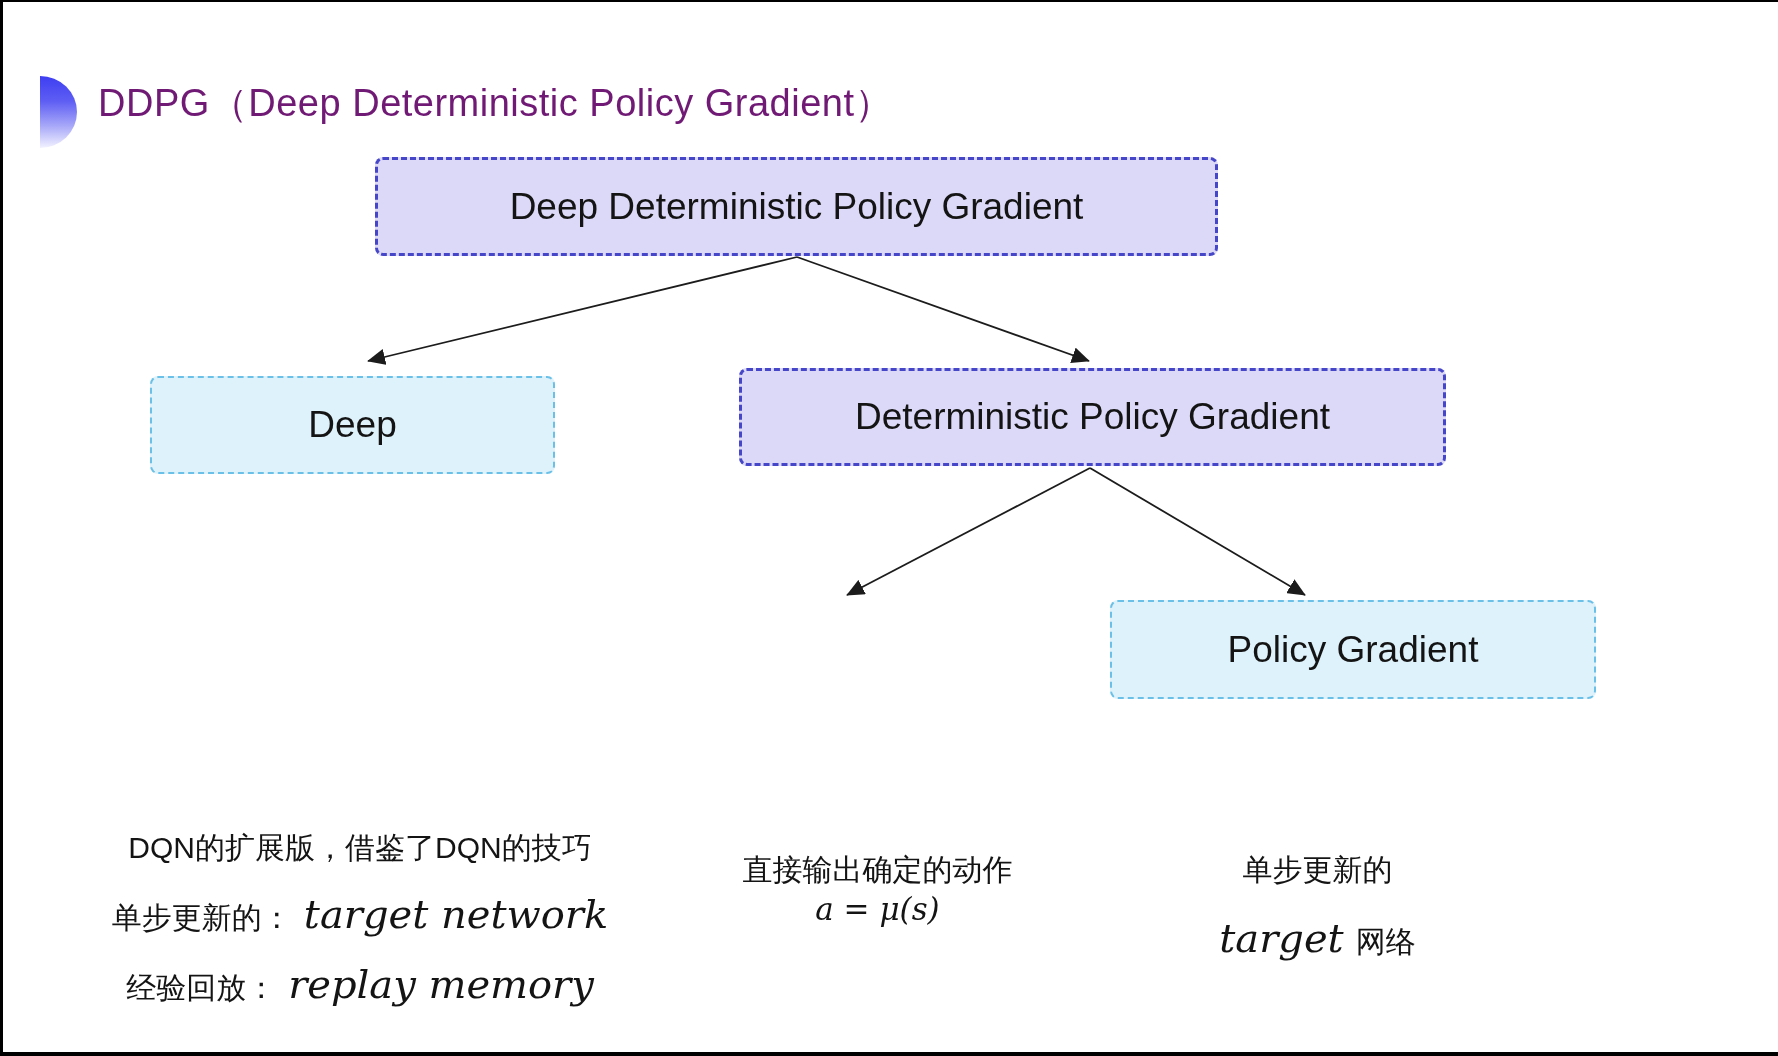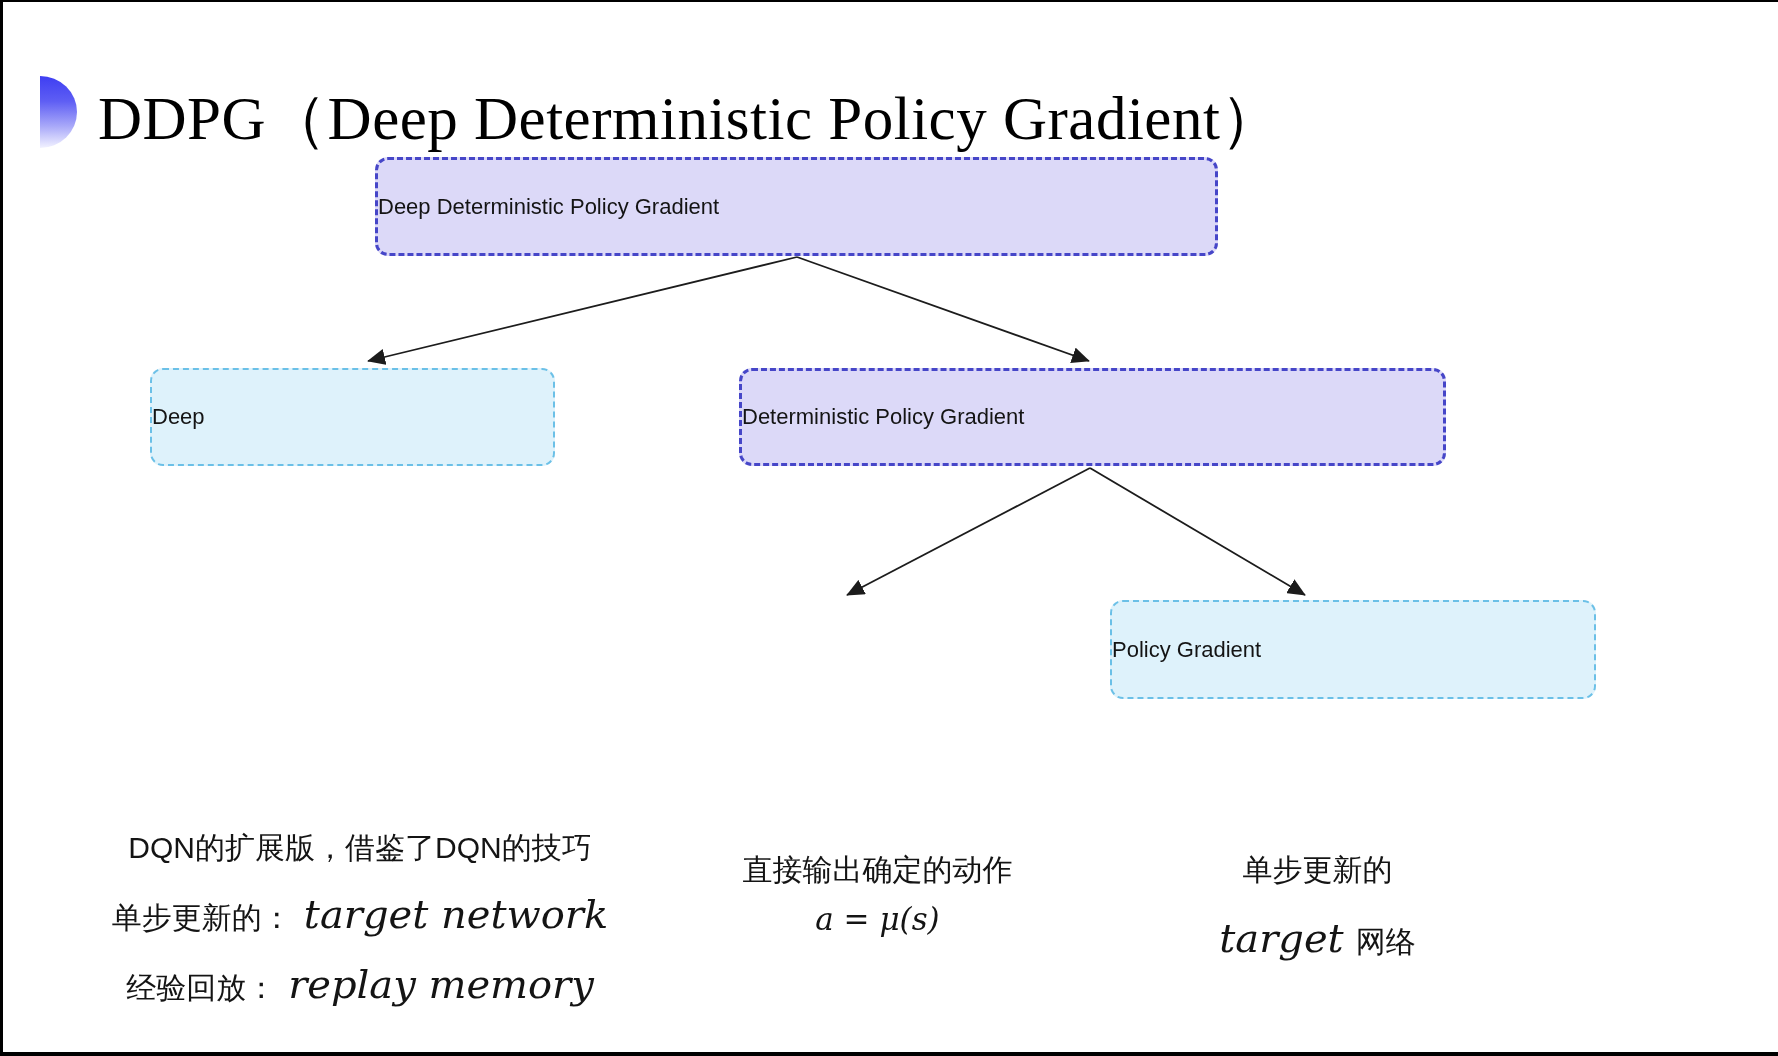--- a/index.html
+++ b/index.html
@@ -22,46 +22,45 @@
     position: absolute;
     left: 40px; top: 76px;
     width: 37px; height: 72px;
     border-radius: 0 37px 37px 0 / 0 36px 36px 0;
     background: linear-gradient(180deg, #3e3ef2 0%, #5e5ef4 35%, #a9a9f9 70%, #f2f2ff 100%);
   }
   .page-title {
     position: absolute;
     left: 98px; top: 78px;
     margin: 0;
-    font-size: 61px;
+    font-size: 38px;
     font-weight: 500;
     letter-spacing: 0.5px;
-    color: #000000;
+    color: #701a75;
     white-space: nowrap;
-    font-family: Liberation Serif, serif;
   }
 
   
   .node {
     position: absolute;
     box-sizing: border-box;
     display: flex;
     align-items: center;
-    justify-content: flex-start;
-    border-radius: 13px;
-    font-size: 22px;
+    justify-content: center;
+    border-radius: 8px;
+    font-size: 37px;
     font-weight: 500;
     color: #141414;
     text-align: center;
   }
   .node.purple { background: #dcd9f8; border: 3px dashed #4646c8; }
   .node.cyan   { background: #def2fb; border: 2px dashed #6bc0e7; }
 
   .node-root { left: 375px; top: 157px; width: 843px; height: 99px; }
-  .node-deep { left: 150px; top: 368px; width: 405px; height: 98px; }
+  .node-deep { left: 150px; top: 376px; width: 405px; height: 98px; }
   .node-dpg  { left: 739px; top: 368px; width: 707px; height: 98px; }
   .node-det  { left: 629px; top: 600px; width: 414px; height: 99px; }
   .node-pg   { left: 1110px; top: 600px; width: 486px; height: 99px; }
 
   
   .arrows {
     position: absolute;
     left: 0; top: 0;
     width: 1778px; height: 1056px;
     pointer-events: none;
@@ -72,21 +71,21 @@
     position: absolute;
     display: flex;
     flex-direction: column;
     align-items: center;
     text-align: center;
     font-size: 30px;
     font-weight: 500;
     color: #141414;
   }
   .note-left  { left: 105px;  top: 828px; width: 510px; gap: 22px; }
-  .note-mid   { left: 690px;  top: 850px; width: 375px; gap: 10px; }
+  .note-mid   { left: 690px;  top: 850px; width: 375px; gap: 0; }
   .note-right { left: 1130px; top: 850px; width: 375px; gap: 24px; }
   .note .line { white-space: nowrap; }
   .it-serif {
     font-family: "DejaVu Serif", "Liberation Serif", serif;
     font-style: italic;
     font-weight: 400;
     font-size: 40px;
   }
   .zh-gap { margin-left: 12px; }
   .zh-after { margin-left: 12px; }

